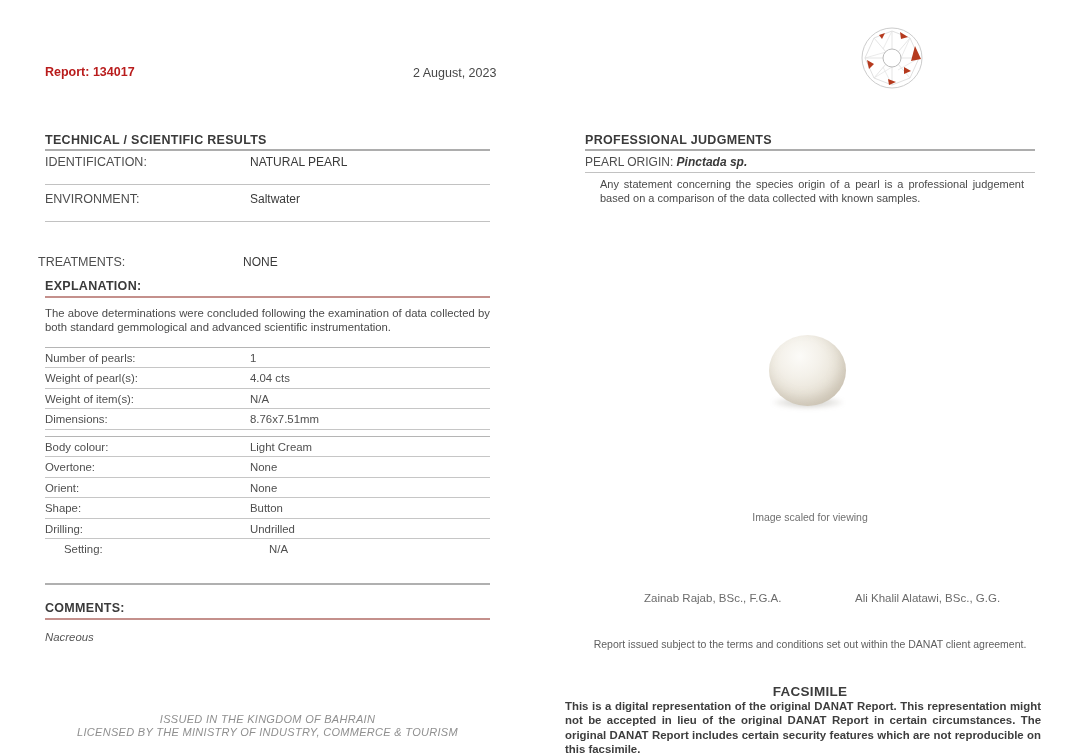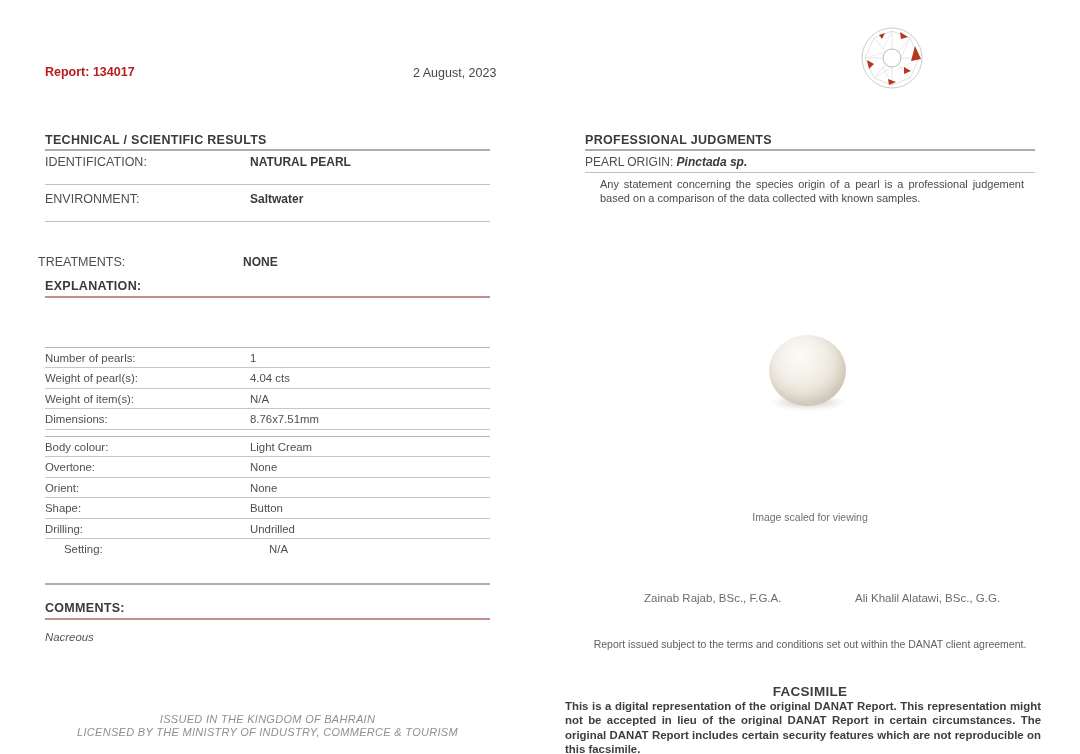--- a/index.html
+++ b/index.html
@@ -24,21 +24,21 @@
   
   .rule-gray { height:2px; background:#adadad; }
   .rule-thin { height:1px; background:#c2c2c2; }
   .rule-rose { height:2px; background:#c4908c; }
 
   
   .sec-title { font-size:12.5px; font-weight:700; letter-spacing:0.3px; color:#3a3a3a; }
 
   
   .pair .lbl { position:absolute; left:0; top:0; font-size:12.5px; color:#4e4e4e; }
-  .pair .val { position:absolute; left:205px; top:0; font-size:12px; font-weight:700; color:#3a3a3a; }
+  .pair .val { position:absolute; left:205px; top:0; font-size:12px; font-weight:400; color:#3a3a3a; }
 
   
   .para { font-size:11.3px; line-height:1.24; color:#4a4a4a; text-align:justify; }
 
   
   .dtable { left:45px; width:445px; border-top:1px solid #b5b5b5; }
   .d-row { position:relative; height:20.4px; border-bottom:1px solid #c6c6c6; }
   .d-row:last-child.no-last-border { border-bottom:none;margin-left:19px; }
   .d-row .lbl { position:absolute; left:0; top:4px; font-size:11.4px; color:#4f4f4f; }
   .d-row .val { position:absolute; left:205px; top:4px; font-size:11.4px; color:#4f4f4f; }
@@ -108,20 +108,21 @@
   </div>
   <div class="abs rule-thin" style="left:45px; top:221px; width:445px;"></div>
 
   <div class="abs pair" style="left:38px; top:229px; width:445px; height:14px;margin-top:26px;">
     <span class="lbl">TREATMENTS:</span>
     <span class="val">NONE</span>
   </div>
 
   <div class="abs sec-title" style="left:45px; top:279px;">EXPLANATION:</div>
   <div class="abs rule-rose" style="left:45px; top:296px; width:445px;"></div>
+  <div class="abs para" style="left:45px; top:306px; width:445px;">The above determinations were concluded following the examination of data collected by both standard gemmological and advanced scientific instrumentation.</div>
 
   <div class="abs dtable" style="top:347px;">
     <div class="d-row">
       <span class="lbl">Number of pearls:</span>
       <span class="val">1</span>
     </div>
     <div class="d-row">
       <span class="lbl">Weight of pearl(s):</span>
       <span class="val">4.04 cts</span>
     </div>

